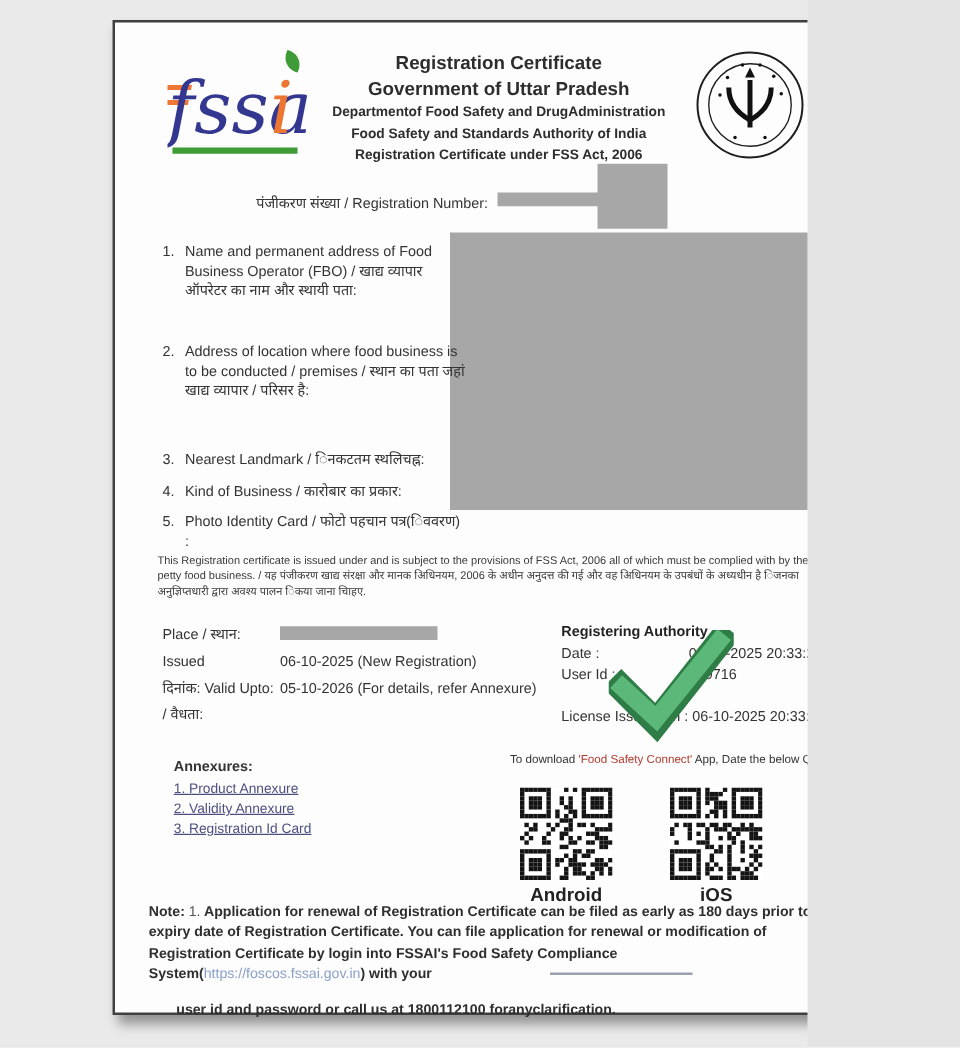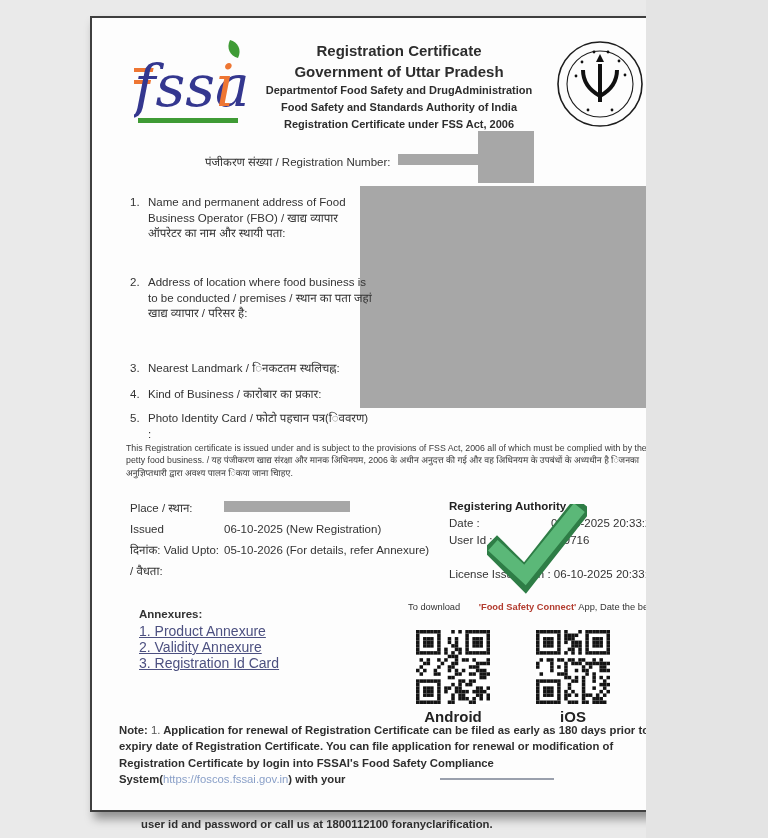--- a/index.html
+++ b/index.html
@@ -46,36 +46,36 @@
   
   .auth-block { left:357px; top:482px; width:218px; font-size:11.5px; color:#333; }
   .auth-title { font-weight:bold; color:#222; }
   .auth-row { display:grid; grid-template-columns:102px auto; margin-top:5px; }
   .auth-license { margin-top:22px; white-space:nowrap; }
   .check-wrap { left:395px; top:486px; width:100px; height:90px; z-index:5; }
 
   
   .annex-block { left:47px; top:590px; font-size:11.5px; color:#333; }
   .annex-title { font-weight:bold; margin-bottom:3px; }
-  .annex-link { display:block; color:#4c5080; text-decoration:underline; font-size:14px; line-height:16px; cursor:pointer; }
+  .annex-link { display:block; color:#4c5080; text-decoration:underline; font-size:11px; line-height:16px; cursor:pointer; }
 
   
   .qr-block { left:316px; top:584px; width:264px; }
   .qr-head { font-size:9.3px; color:#333; white-space:nowrap; }
-  .qr-head .app { color:#b23b2e; font-weight:bold;margin-left:16px; }
+  .qr-head .app { color:#b23b2e; font-weight:normal; }
   .qr-android { position:absolute; left:8px; top:28px; width:74px; height:74px; }
   .qr-ios { position:absolute; left:128px; top:28px; width:74px; height:74px; }
   .qr-label { position:absolute; top:106px; width:74px; text-align:center; font-size:15px; font-weight:bold; color:#222; }
   .qr-label.a { left:8px; } .qr-label.b { left:128px; }
 
   
   .note { left:27px; top:704px; width:548px; font-size:11.3px; font-weight:bold; color:#2e2e2e; line-height:1.45; }
   .note .seq { font-weight:normal; color:#555; }
   .note .url { color:#8aa0c8; font-weight:normal; text-decoration:none; cursor:pointer; }
-  .note-line2 { margin-top:28px; padding-left:22px; }
+  .note-line2 { margin-top:12px; padding-left:22px; }
   .sig-line { left:348px; top:760px; width:114px; height:2px; background:#9aa0ad; }
 </style>
 </head>
 <body>
 
 <div id="page">
   <div id="certificate">
 
     <div class="abs logo-wrap">
       <svg width="112" height="96" viewBox="0 0 112 96" xmlns="http://www.w3.org/2000/svg">

